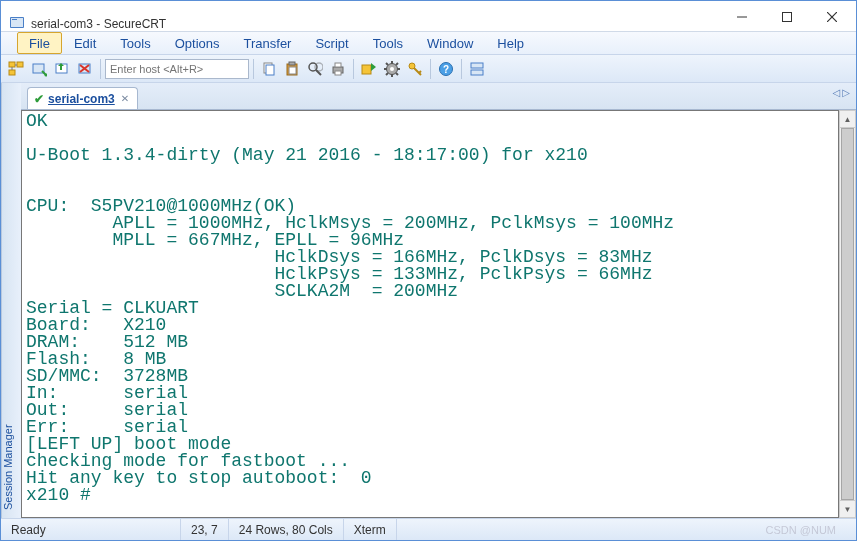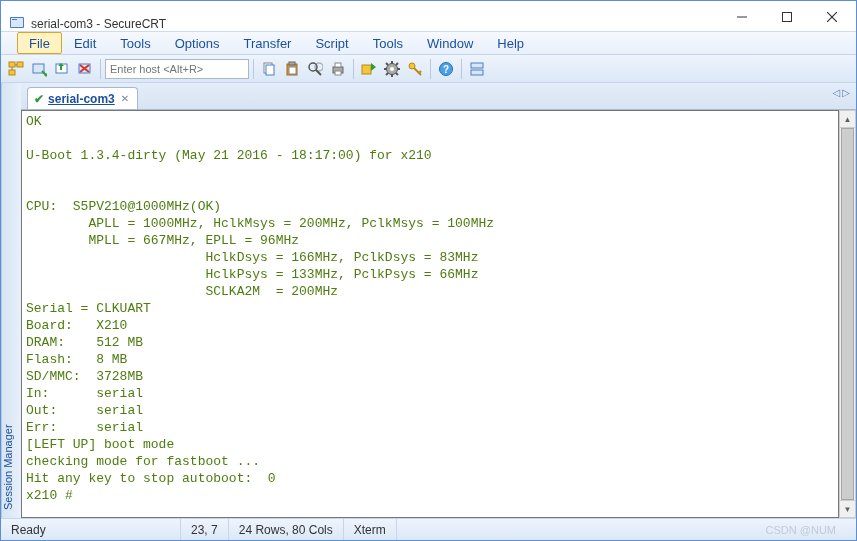--- a/index.html
+++ b/index.html
@@ -142,25 +142,25 @@
   border-top: 1px solid #a7b8d0;
   min-height: 0;
 }
 .terminal {
   flex: 1;
   background: #fff;
   border: 1px solid #777;
   margin: 0;
   padding: 2px 4px;
   font-family: "Courier New", monospace;
-  font-size: 13px;
+  font-size: 18px;
   line-height: 17px;
   white-space: pre;
   overflow: hidden;
-  color: #4d7c0f;
+  color: #0f766e;
 }
 .scrollbar {
   width: 17px;
   background: #f0f0f0;
   border: 1px solid #ccc;
   display: flex;
   flex-direction: column;
 }
 .scrollbar .sb-btn {
   height: 17px;

